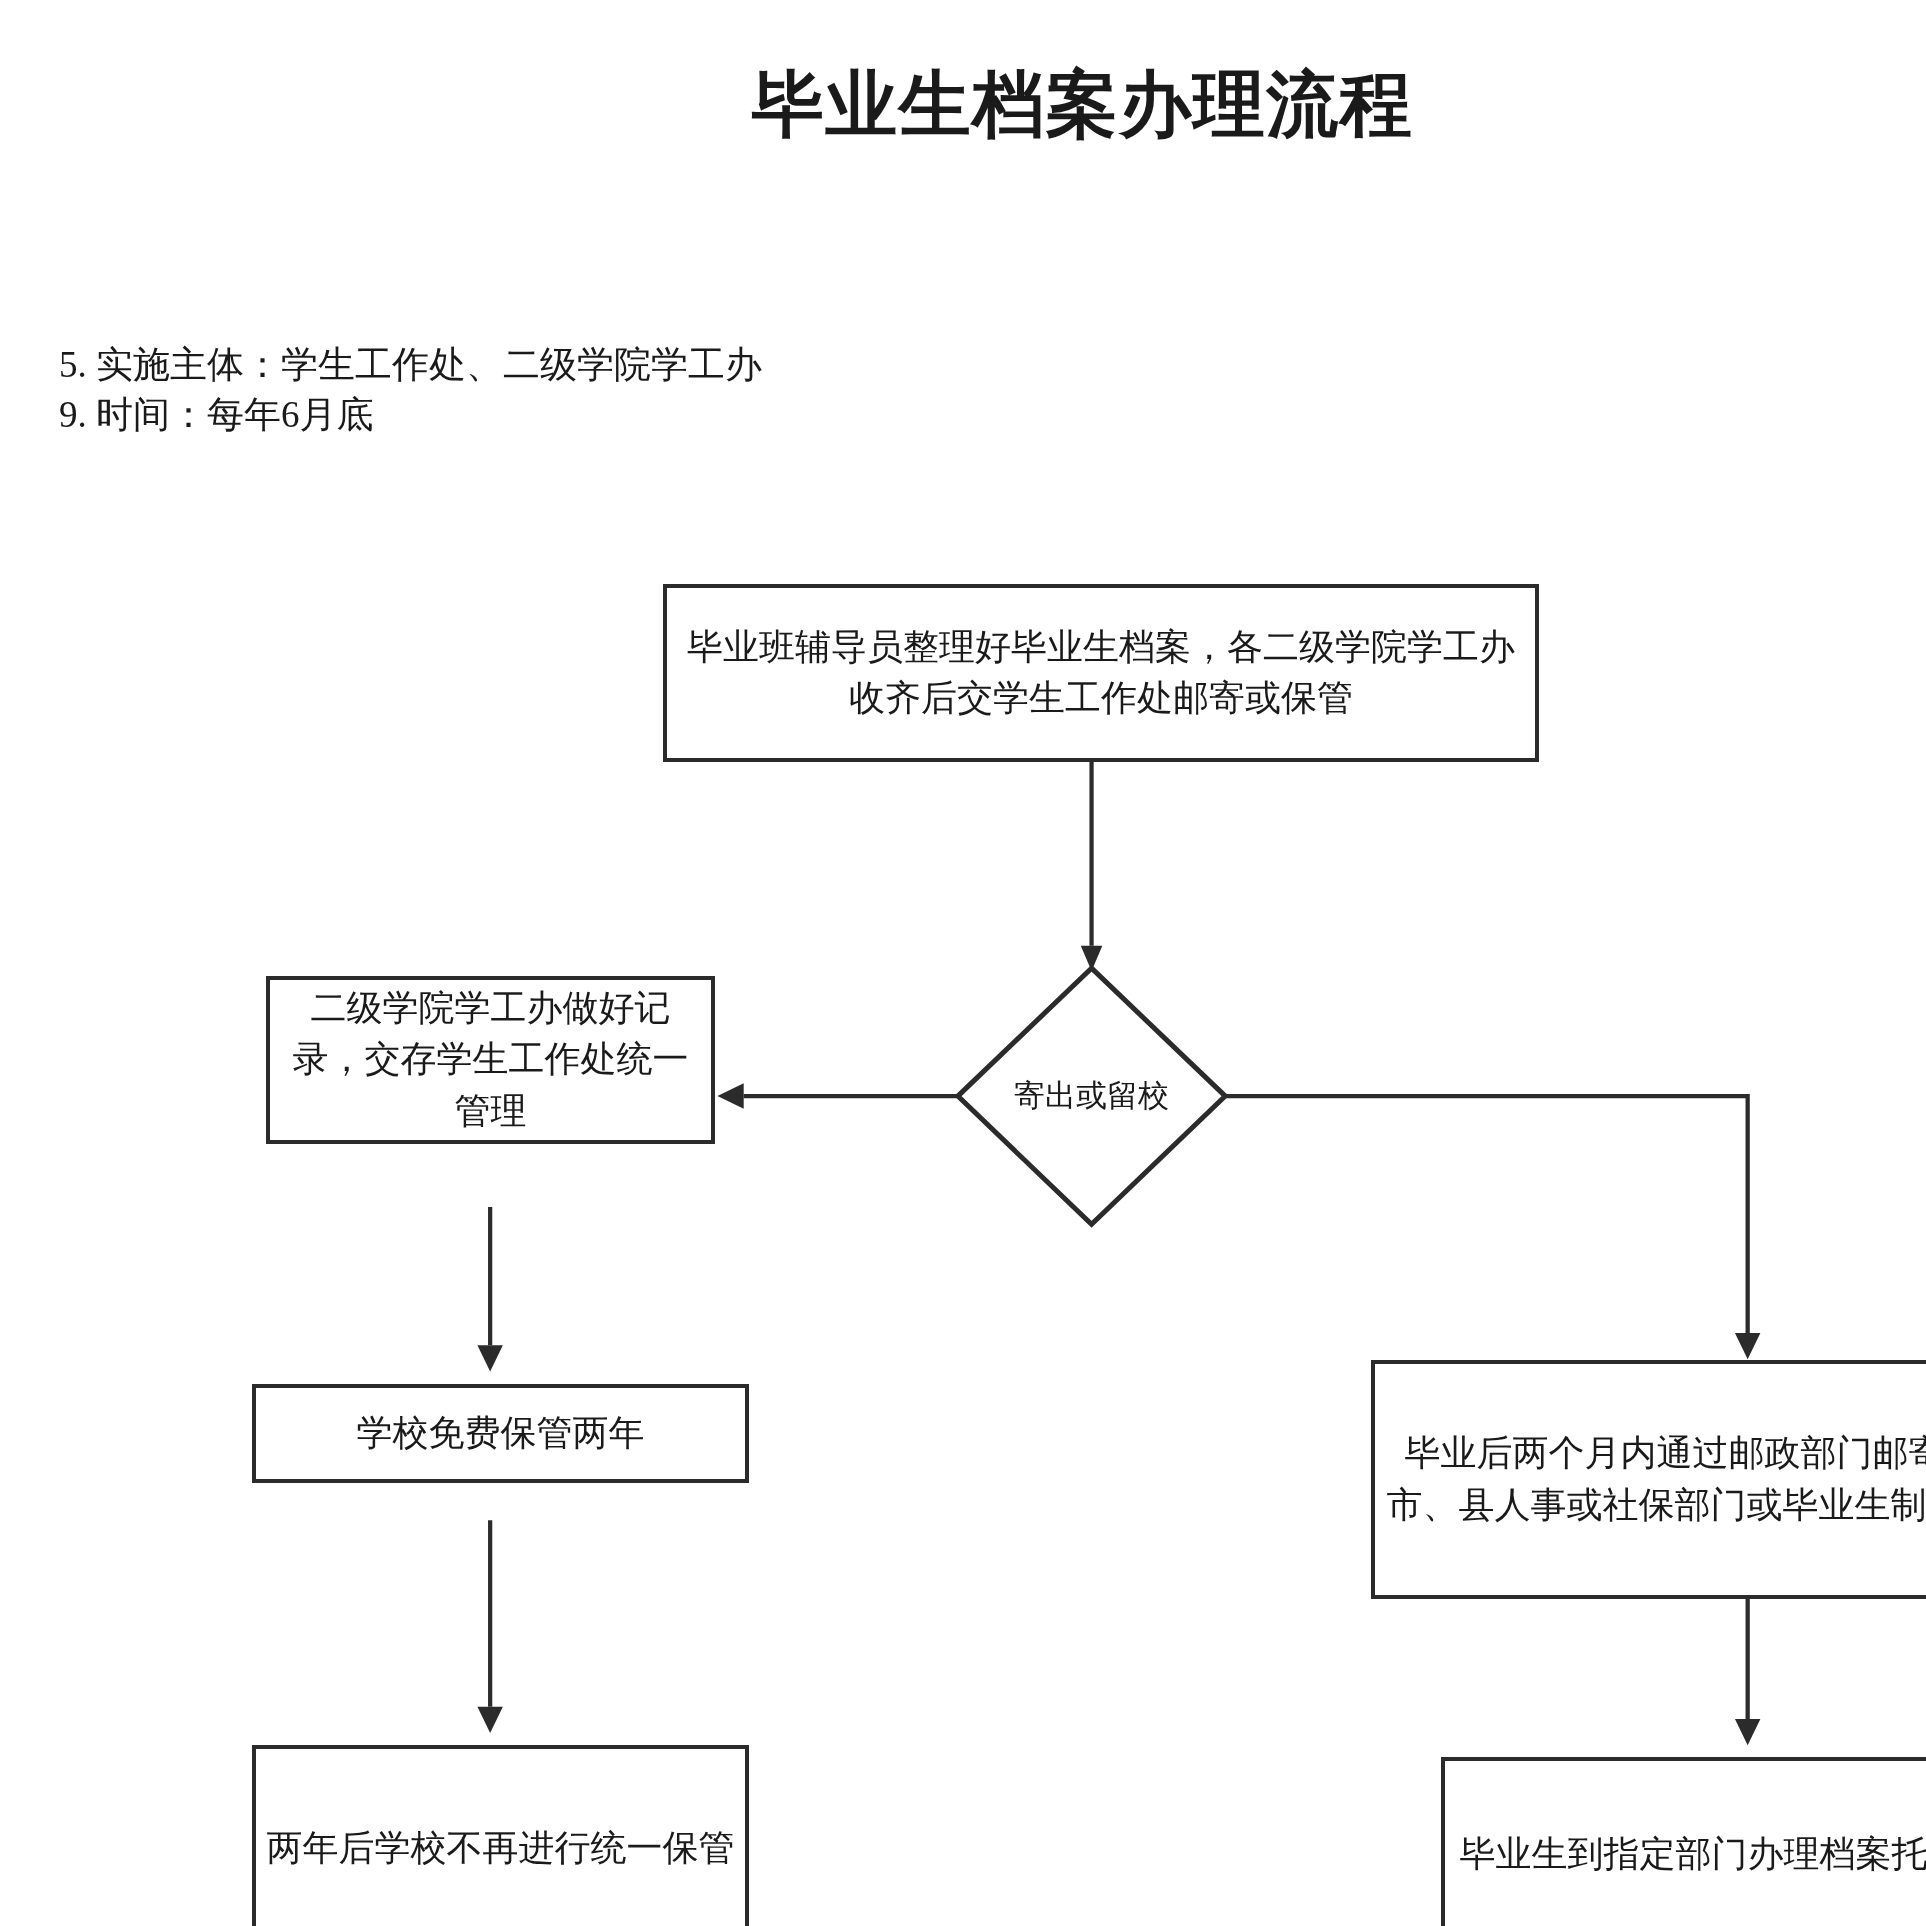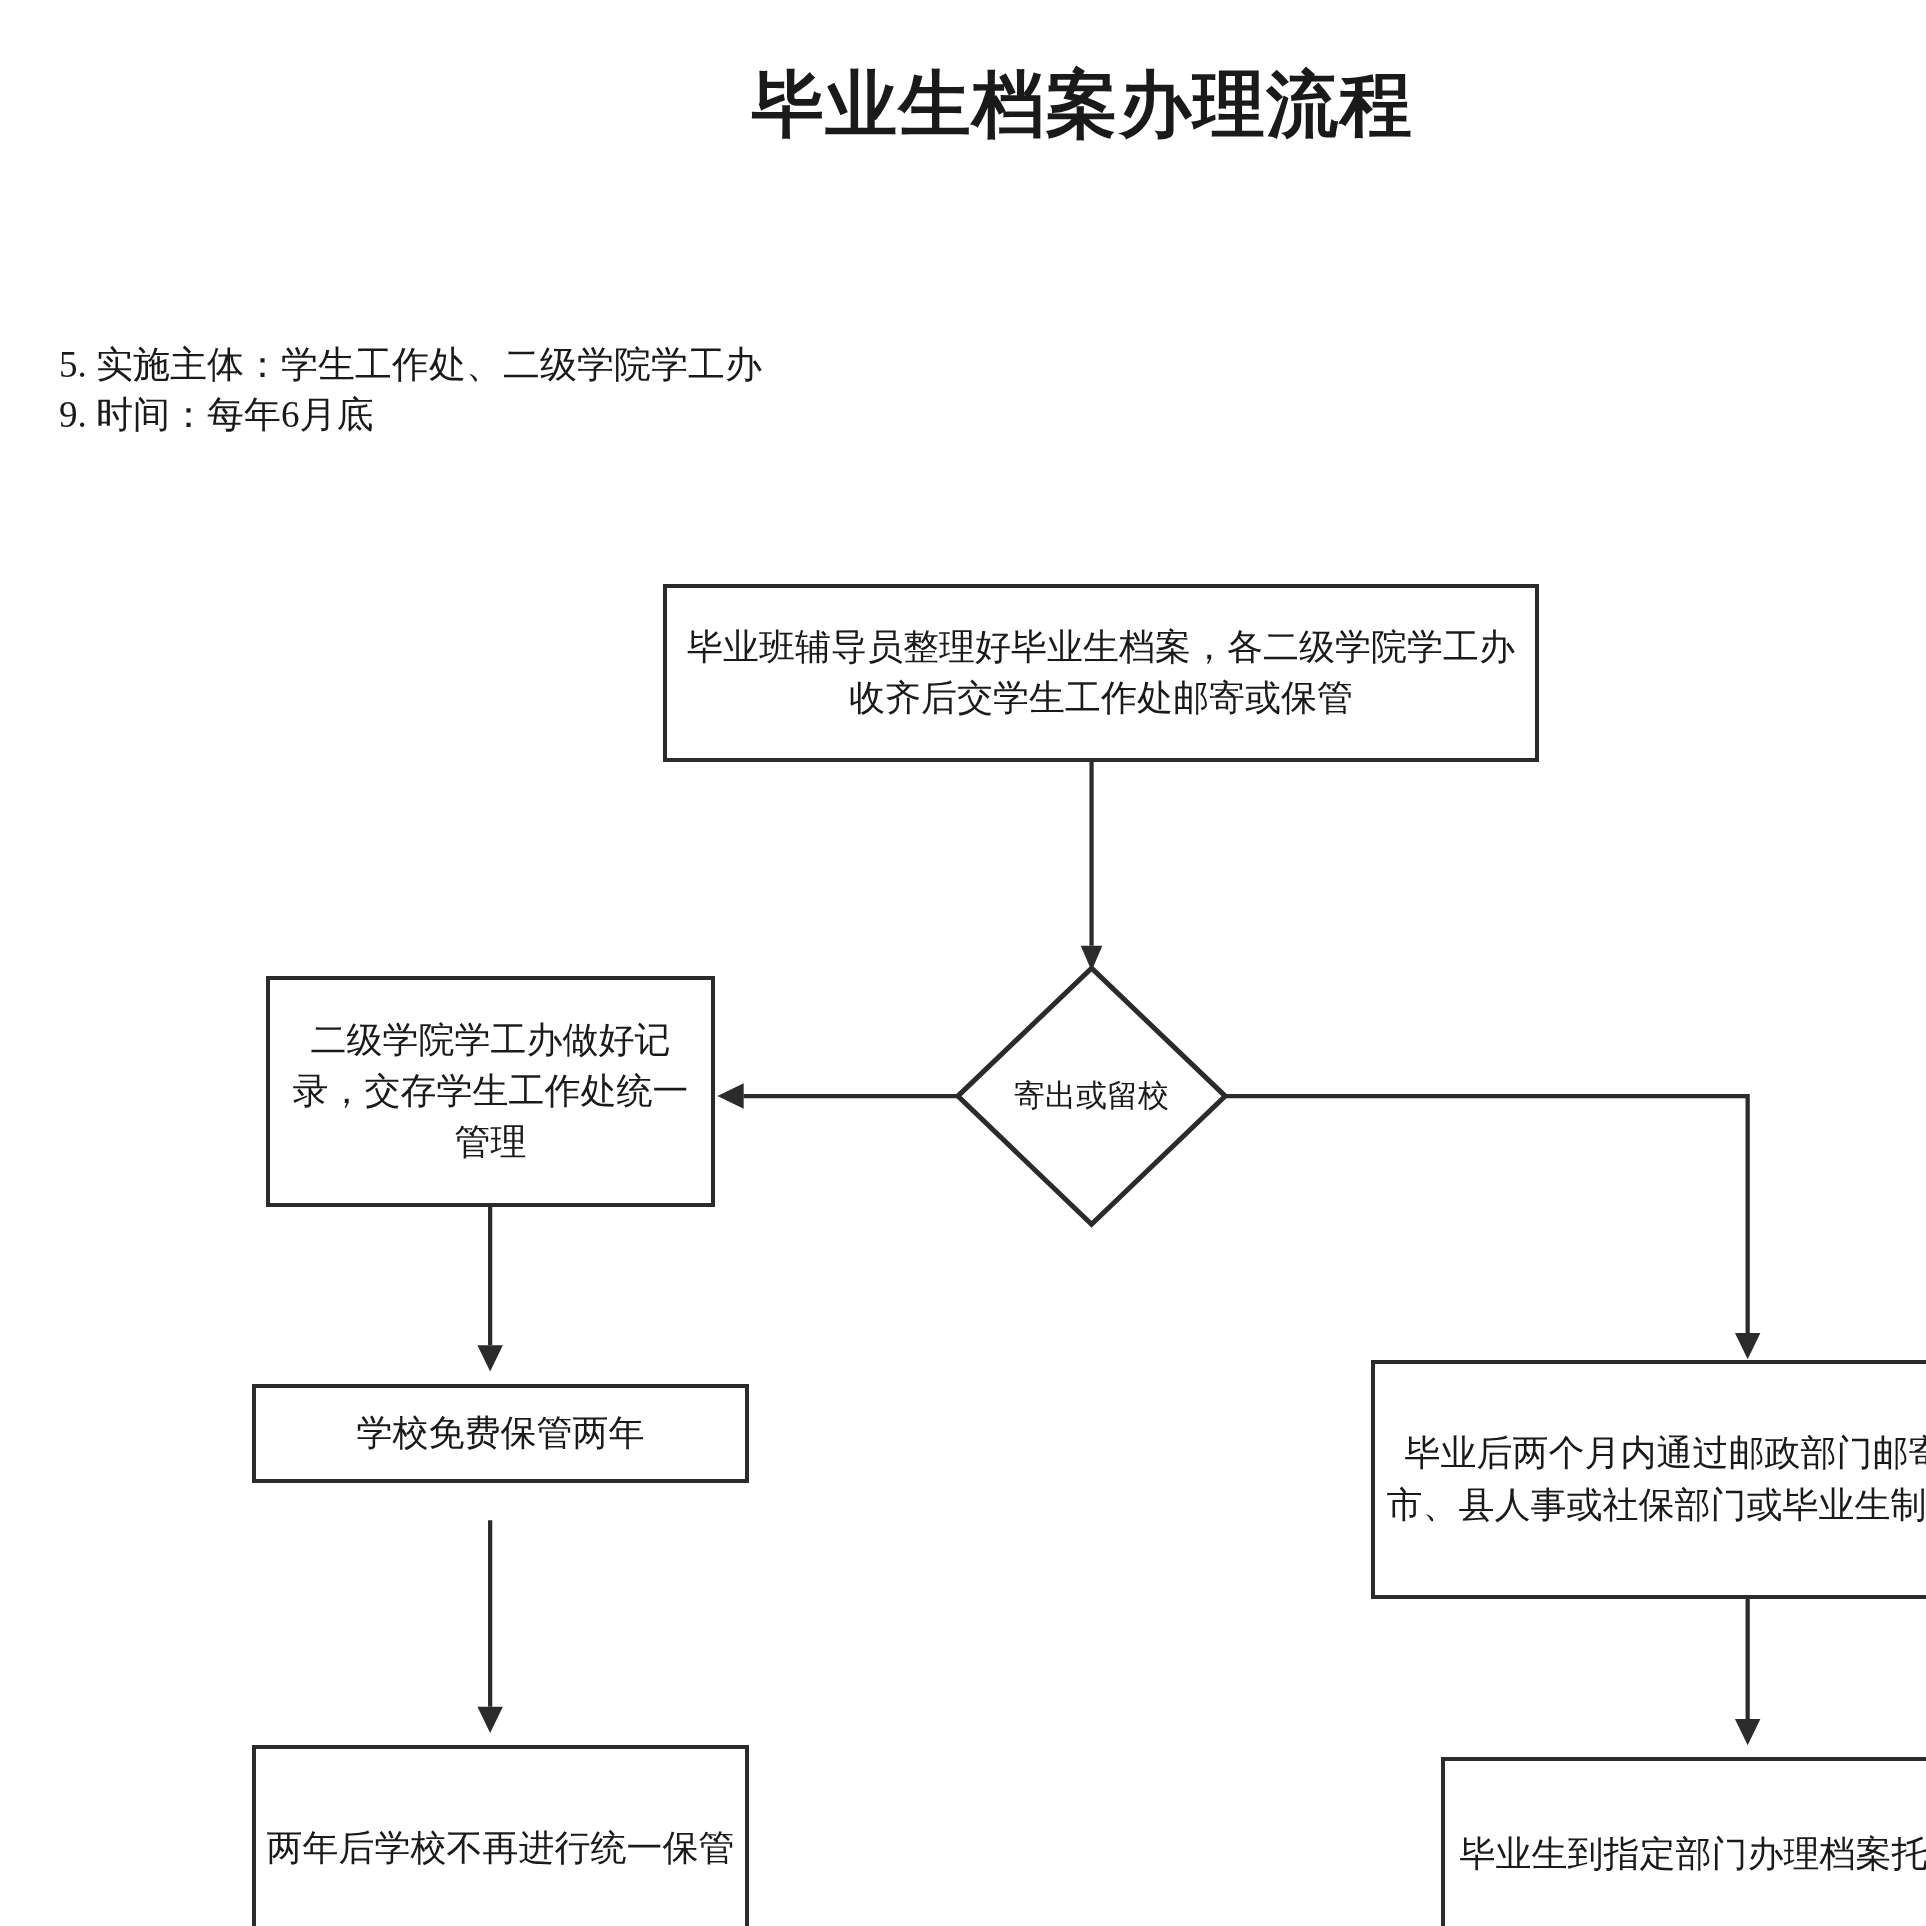--- a/index.html
+++ b/index.html
@@ -141,21 +141,21 @@
       <polygon points="2833,2513 3180,2845 2833,3178 2486,2845" fill="#ffffff" stroke="#2b2b2b" stroke-width="13"></polygon>
     </g>
   </svg>
 
   <div class="node-box" style="left:653px; top:584px; width:876px; height:178px;margin-left:10px;">
     <div class="node-text">毕业班辅导员整理好毕业生档案，各二级学院学工办收齐后交学生工作处邮寄或保管</div>
   </div>
 
   <div class="diamond-label" style="left:958px; top:968px; width:267px; height:256px;">寄出或留校</div>
 
-  <div class="node-box" style="left:266px; top:976px; width:449px; height:231px;">
+  <div class="node-box" style="left:266px; top:976px; width:449px; height:168px;">
     <div class="node-text">二级学院学工办做好记录，交存学生工作处统一管理</div>
   </div>
 
   <div class="node-box" style="left:252px; top:1384px; width:497px; height:99px;">
     <div class="node-text">学校免费保管两年</div>
   </div>
 
   <div class="node-box" style="left:252px; top:1745px; width:497px; height:208px;">
     <div class="node-text">两年后学校不再进行统一保管</div>
   </div>

